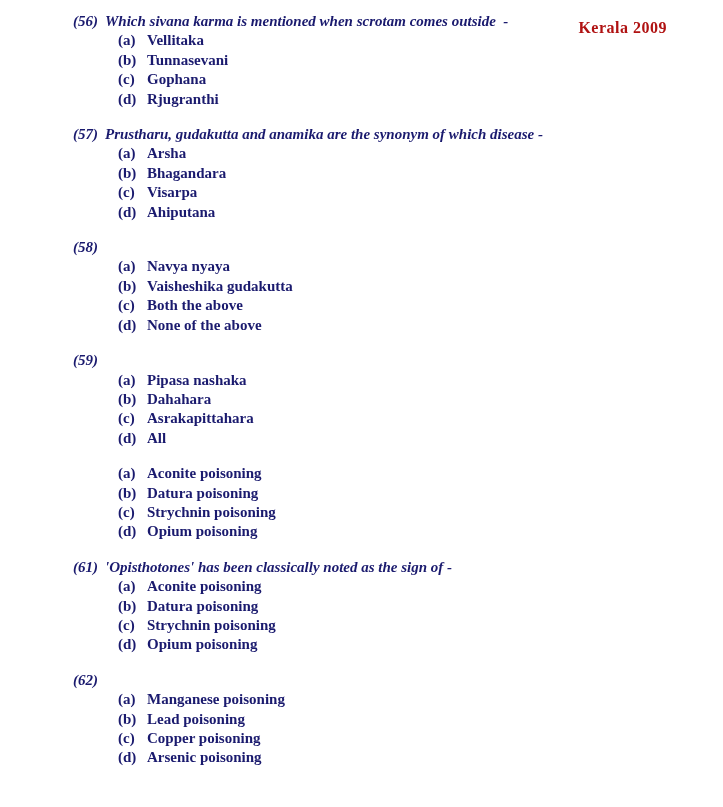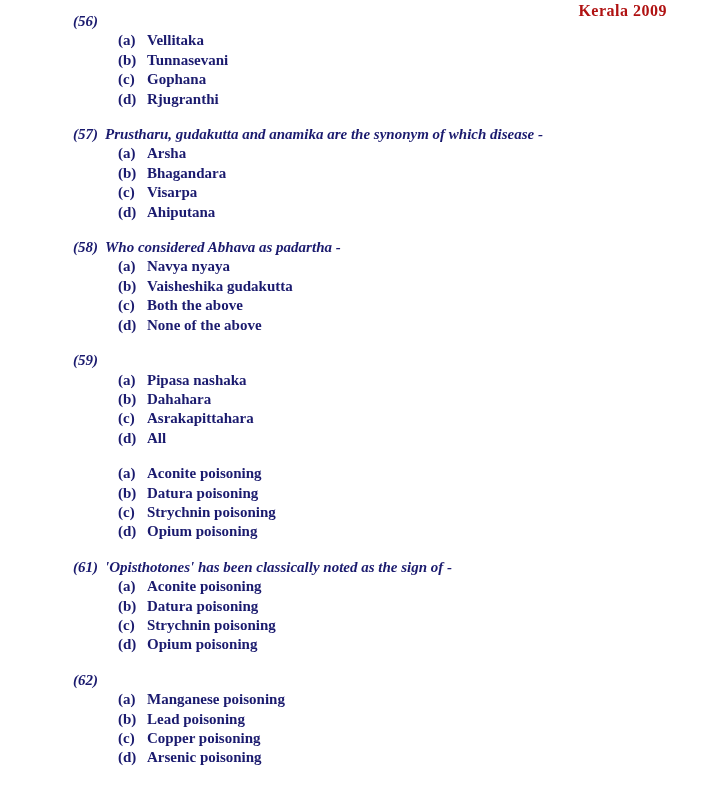--- a/index.html
+++ b/index.html
@@ -15,21 +15,21 @@
     width: 723px;
     height: 807px;
     font-family: "Liberation Serif", "DejaVu Serif", serif;
     font-weight: bold;
     color: #1a1a6e;
     font-size: 15px;
     line-height: 19.4px;
   }
   .exam-header {
     position: absolute;
-    top: 1px;
+    top: 18px;
     right: 56px;
     color: #b01212;
     font-size: 16px;
     letter-spacing: 0.5px;
   }
   .content {
     padding: 12px 20px 0 73px;
   }
   .question-block {
     margin-bottom: 16px;
@@ -59,20 +59,21 @@
 <body>
 
 <div class="page">
   <div class="exam-header">Kerala 2009</div>
 
   <div class="content">
 
     <div class="question-block">
       <div class="q-line">
         <span class="q-num">(56)</span>
+        <span class="q-text">Which sivana karma is mentioned when scrotam comes outside  -</span>
       </div>
       <div class="option-row">
         <span class="opt-label">(a)</span>
         <span class="opt-text">Vellitaka</span>
       </div>
       <div class="option-row">
         <span class="opt-label">(b)</span>
         <span class="opt-text">Tunnasevani</span>
       </div>
       <div class="option-row">
@@ -104,21 +105,20 @@
       </div>
       <div class="option-row">
         <span class="opt-label">(d)</span>
         <span class="opt-text">Ahiputana</span>
       </div>
     </div>
 
     <div class="question-block">
       <div class="q-line">
         <span class="q-num">(58)</span>
-        <span class="q-text">Who considered Abhava as padartha -</span>
       </div>
       <div class="option-row">
         <span class="opt-label">(a)</span>
         <span class="opt-text">Navya nyaya</span>
       </div>
       <div class="option-row">
         <span class="opt-label">(b)</span>
         <span class="opt-text">Vaisheshika gudakutta</span>
       </div>
       <div class="option-row">

